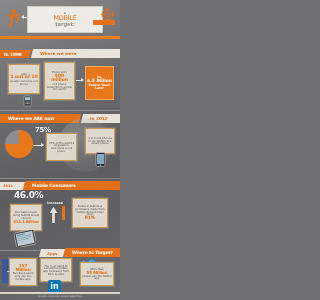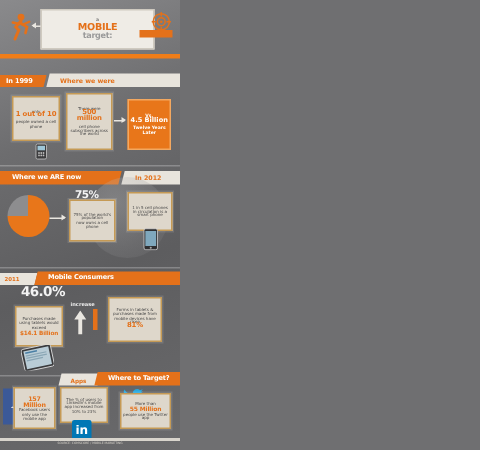--- a/index.html
+++ b/index.html
@@ -44,21 +44,21 @@
     border-left:3px solid #e9e6e0;border-top:2.2px solid transparent;border-bottom:2.2px solid transparent;}
   .sep{position:absolute;left:0;width:120px;height:1px;background:rgba(255,255,255,.25);}
 
   
   #title-card{
     position:absolute;left:27px;top:6px;width:74px;height:25px;
     background:#efece6;border:1px solid #cfcac0;
     display:flex;flex-direction:column;justify-content:center;align-items:center;
   }
   #title-card .t1{font-size:3px;color:#7c7c7c;font-weight:bold;line-height:1;}
-  #title-card .t2{font-size:6.4px;color:#e4711a;font-weight:bold;letter-spacing:-.2px;line-height:1.05;}
+  #title-card .t2{font-size:6.4px;color:#e4711a;font-weight:normal;letter-spacing:-.2px;line-height:1.05;}
   #title-card .t3{font-size:5.4px;color:#9a9a9a;font-weight:bold;letter-spacing:-.2px;line-height:1.05;}
   .titlebar{position:absolute;right:5px;top:19.5px;width:22px;height:5px;background:#e4711a;}
   .runner{position:absolute;left:5px;top:8px;width:18px;height:20px;}
   .target{position:absolute;right:6px;top:6px;width:13px;height:13px;}
 
   
   .pie{position:absolute;border-radius:50%;}
   .globe{position:absolute;border-radius:50%;opacity:.25;
     background:radial-gradient(circle at 35% 32%,#d9d9d9,#8f8f91 60%,#6c6c6e 100%);}
   .phoneimg{position:absolute;border-radius:1px;}
@@ -142,21 +142,21 @@
   <div class="ribbon" style="left:-4px;top:114px;width:84px;height:9px;"></div>
   <div class="hdr" style="left:8px;top:116px;">Where we ARE now</div>
 
   <div class="ribbonw" style="left:82px;top:114px;width:42px;height:9px;"></div>
   <div class="hdrdark" style="left:90px;top:116px;color:#e4711a;">In 2012</div>
 
   <div class="globe" style="left:58px;top:118px;width:54px;height:54px;"></div>
 
   <div class="pie" style="left:5px;top:130px;width:28px;height:28px;
               background:conic-gradient(#e8761a 0% 75%, #8d8d8f 75% 100%);"></div>
-  <div class="pct" style="left:50px;top:126px;font-size:7px;text-align:right;">75%</div>
+  <div class="pct" style="left:35px;top:126px;font-size:7px;text-align:right;">75%</div>
 
   <div class="arrow" style="left:33px;top:145px;width:10px;"></div>
 
   <div class="card" style="left:46px;top:133px;width:31px;height:28px;">
     <span>75% of the world's population</span>
     <span>now owns a cell phone</span>
   </div>
 
   <div class="card" style="left:85px;top:128px;width:30px;height:26px;">
     <span>1 in 5 cell phones in circulation is a</span>

